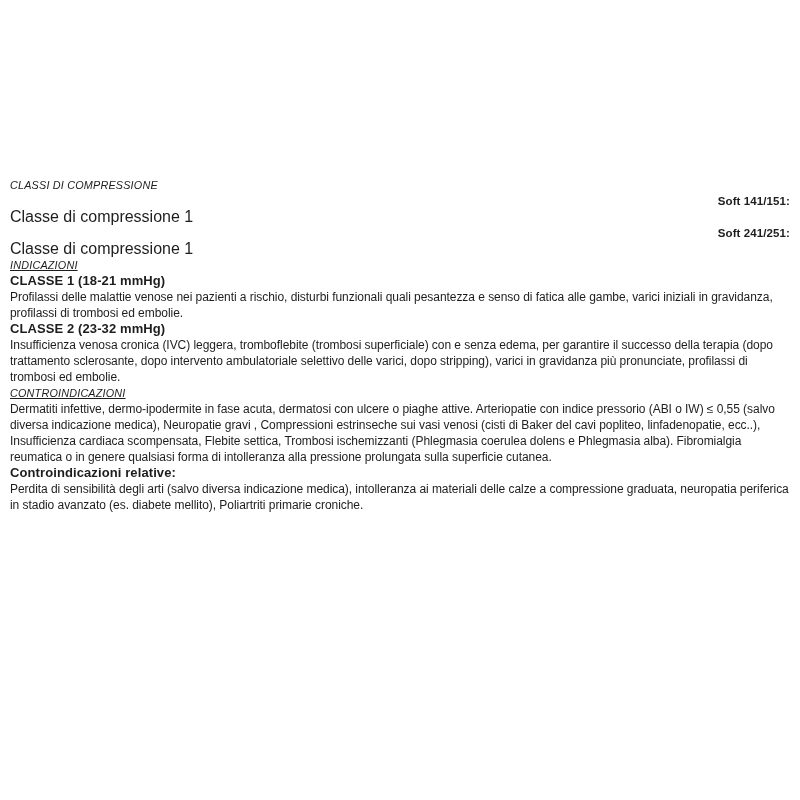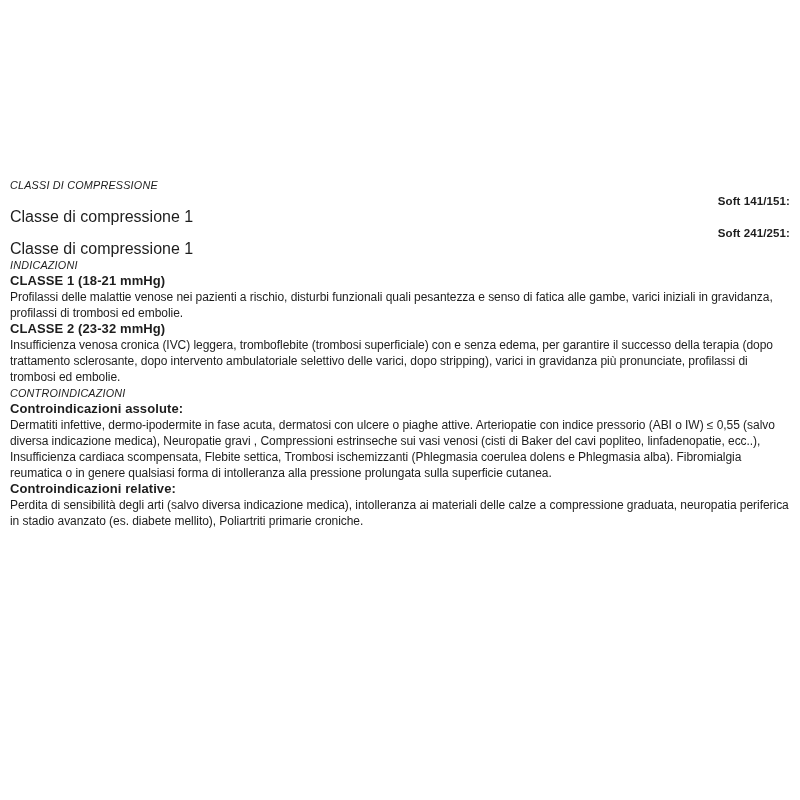--- a/index.html
+++ b/index.html
@@ -19,21 +19,21 @@
   .page p, .page h3 { margin: 0; padding: 0; }
 
   .ithead {
     font-style: italic;
     font-weight: 400;
     font-size: 10.8px;
     line-height: 16px;
     letter-spacing: 0.2px;
     margin-bottom: 4px;
   }
-  .sec { margin-top: 26px; }
+  .sec { margin-top: 26px; text-decoration: underline; }
 
   .lbl {
     font-weight: 700;
     font-size: 11.5px;
     line-height: 16px;
     letter-spacing: 0.1px;
     margin-bottom: 5px;
     text-align: right;
   }
   .val {
@@ -72,19 +72,18 @@
   <section>
     <h3 class="ithead sec">INDICAZIONI</h3>
     <p class="subhead">CLASSE 1 (18-21 mmHg)</p>
     <p class="para">Profilassi delle malattie venose nei pazienti a rischio, disturbi funzionali quali pesantezza e senso di fatica alle gambe, varici iniziali in gravidanza, profilassi di trombosi ed embolie.</p>
     <p class="subhead">CLASSE 2 (23-32 mmHg)</p>
     <p class="para">Insufficienza venosa cronica (IVC) leggera, tromboflebite (trombosi superficiale) con e senza edema, per garantire il successo della terapia (dopo trattamento sclerosante, dopo intervento ambulatoriale selettivo delle varici, dopo stripping), varici in gravidanza più pronunciate, profilassi di trombosi ed embolie.</p>
   </section>
 
   <section>
     <h3 class="ithead sec">CONTROINDICAZIONI</h3>
-    <p class="subhead">Controindicazioni assolute:</p>
     <p class="para">Dermatiti infettive, dermo-ipodermite in fase acuta, dermatosi con ulcere o piaghe attive. Arteriopatie con indice pressorio (ABI o IW) ≤ 0,55 (salvo diversa indicazione medica), Neuropatie gravi , Compressioni estrinseche sui vasi venosi (cisti di Baker del cavi popliteo, linfadenopatie, ecc..), Insufficienza cardiaca scompensata, Flebite settica, Trombosi ischemizzanti (Phlegmasia coerulea dolens e Phlegmasia alba). Fibromialgia reumatica o in genere qualsiasi forma di intolleranza alla pressione prolungata sulla superficie cutanea.</p>
     <p class="subhead gap">Controindicazioni relative:</p>
     <p class="para">Perdita di sensibilità degli arti (salvo diversa indicazione medica), intolleranza ai materiali delle calze a compressione graduata, neuropatia periferica in stadio avanzato (es. diabete mellito), Poliartriti primarie croniche.</p>
   </section>
 
 </main>
 
 </body></html>

